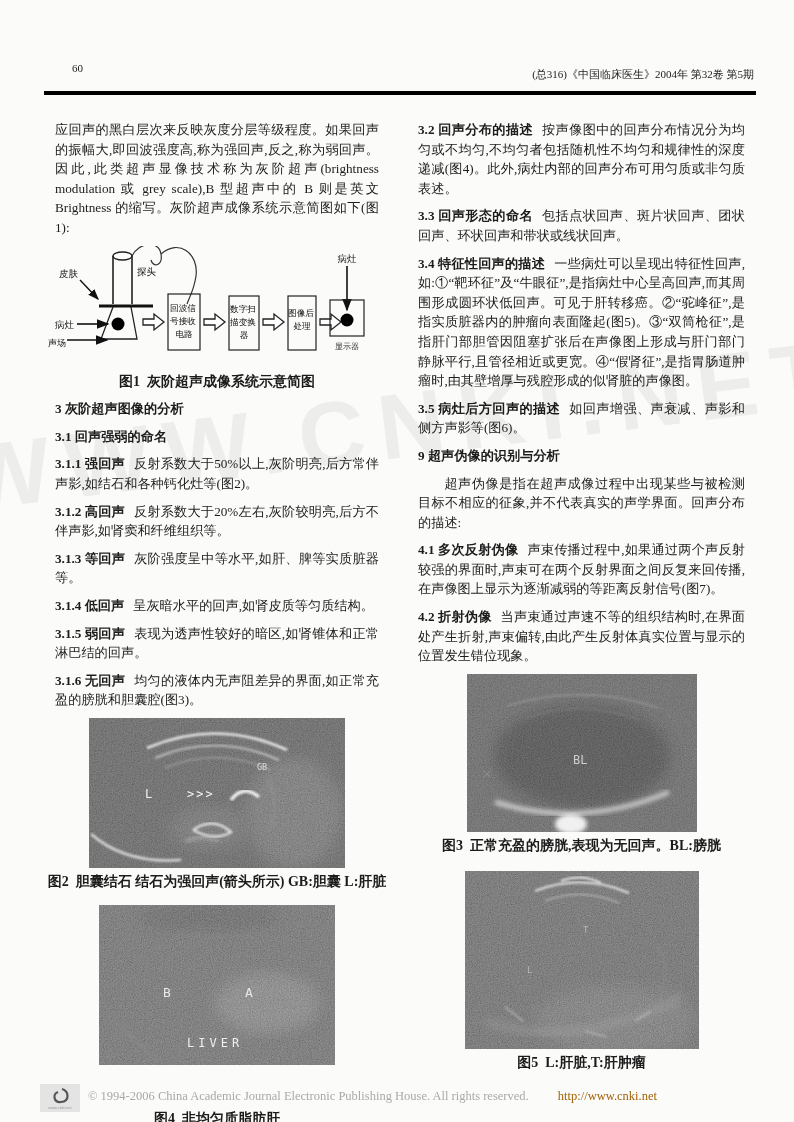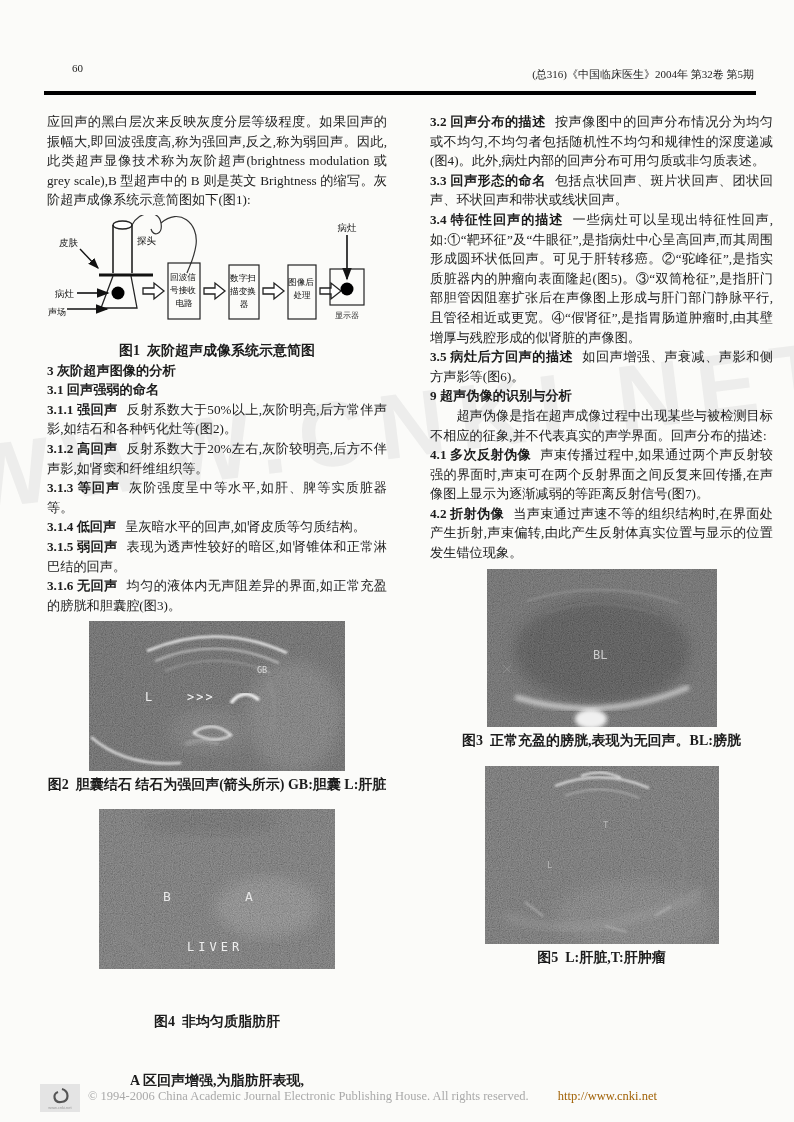--- a/index.html
+++ b/index.html
@@ -7,22 +7,22 @@
         font-family:"Liberation Serif","DejaVu Serif",serif;color:#1c1c1c;}
   .pagenum{position:absolute;left:72px;top:62px;font-size:11px;}
   .journal{position:absolute;right:40px;top:67px;font-size:11px;}
   .rule{position:absolute;left:44px;top:91px;width:712px;height:3.5px;background:#000;}
   .wm{position:absolute;left:-40px;top:360px;width:1100px;font-size:92px;font-weight:bold;
       font-family:"Liberation Sans",sans-serif;color:rgba(175,175,175,0.18);
       transform:rotate(-7deg);letter-spacing:14px;z-index:0;}
   .col{position:absolute;top:112px;width:340px;font-size:13.2px;line-height:19.6px;
        text-align:justify;z-index:1;}
   .col-left{left:47px;}
-  .col-right{left:430px;width:343px;}
-  p{margin:0;}
+  .col-right{left:410px;width:343px;}
+  p{margin:8px;}
   .ph{font-weight:bold;margin-right:9px;}
   .sec{font-weight:bold;}
   .indent{text-indent:2em;}
   .cap{font-size:14px;font-weight:bold;text-align:center;margin-top:4px;white-space:pre-wrap;}
   .fig{display:block;margin:0 auto;}
   .fig1wrap{margin-top:5px;}
   .mt14{margin-top:14px;}
   .mt6{margin-top:6px;}
   .footer-logo{position:absolute;left:40px;top:1084px;z-index:1;}
   .footer-text{position:absolute;left:88px;top:1089px;font-size:12.5px;color:#a9a9a9;z-index:1;}

